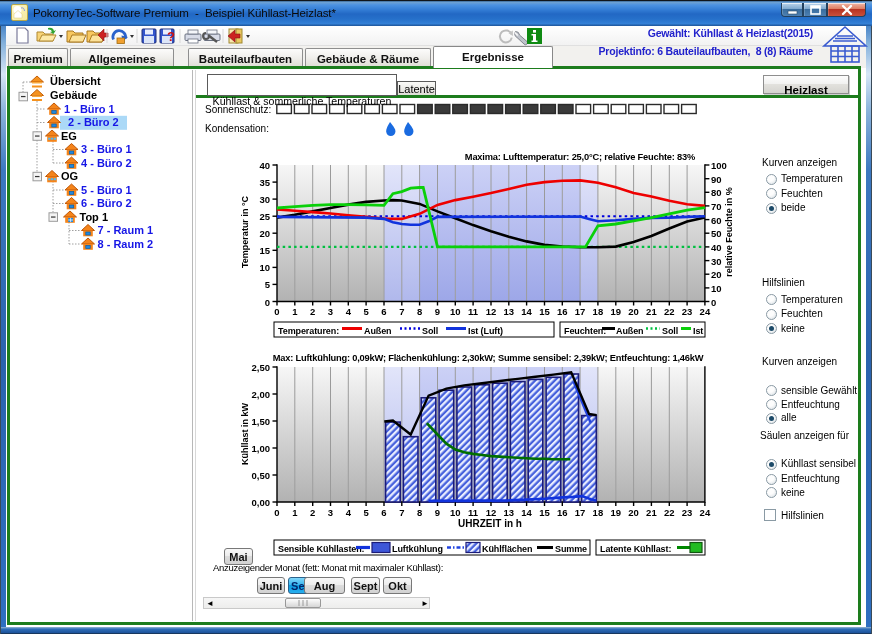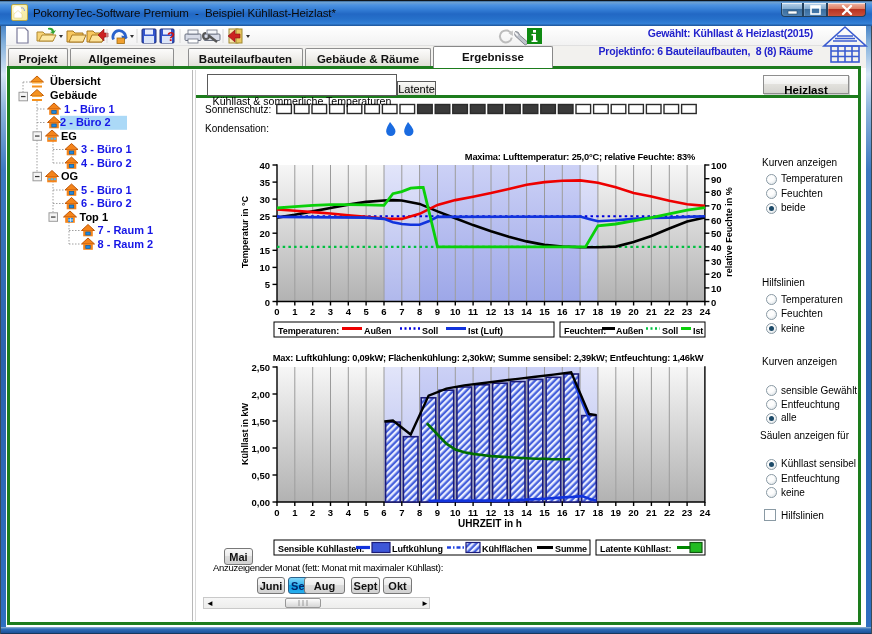--- a/index.html
+++ b/index.html
@@ -126,21 +126,21 @@
 <path d="M16.8 6.5 l3 3" stroke="#f6f6f6" stroke-width="1.6"></path>
 </g>
 <rect x="527" y="2" width="15" height="16" fill="#0e8a12"></rect>
 <rect x="533" y="8" width="3" height="8" fill="#fff"></rect>
 <rect x="533" y="4" width="3" height="2.6" fill="#fff"></rect>
 <rect x="531.5" y="14.5" width="6" height="1.5" fill="#fff"></rect>
 <rect x="531.5" y="8" width="4.5" height="1.5" fill="#fff"></rect>
 </svg>
 
 <div class="abs" id="tabrow"></div>
-<div class="abs tab" style="left:8px;width:60px">Projekt</div>
+<div class="abs tab" style="left:8px;width:60px">Premium</div>
 <div class="abs tab" style="left:70px;width:104px">Allgemeines</div>
 <div class="abs tab" style="left:188px;width:115px">Bauteilaufbauten</div>
 <div class="abs tab" style="left:305px;width:126px">Gebäude &amp; Räume</div>
 <div class="abs tab tabsel" style="left:433px;width:120px">Ergebnisse</div>
 
 <div class="abs bluehdr" style="left:433px;top:27px">Gewählt: Kühllast &amp; Heizlast(2015)</div>
 <div class="abs bluehdr" style="left:433px;top:45px">Projektinfo: 6 Bauteilaufbauten,&nbsp; 8 (8) Räume</div>
 
 <svg class="abs" style="left:820px;top:25px" width="50" height="40" viewBox="0 0 50 40">
 <g stroke="#3a5bd0" stroke-width="1.6" fill="none">
@@ -219,21 +219,21 @@
 <use href="#hR" x="64.5" y="183.5"></use>
 <use href="#hR" x="64.5" y="197"></use>
 <use href="#hT" x="63" y="210.5"></use>
 <use href="#exp" x="49" y="212.8"></use>
 <use href="#hR" x="81" y="224"></use>
 <use href="#hR" x="81" y="237.5"></use>
 </svg>
 <div class="abs trow" style="left:50px;top:75px">Übersicht</div>
 <div class="abs trow" style="left:50px;top:89px">Gebäude</div>
 <div class="abs trow tblue" style="left:64px;top:102.5px">1 - Büro 1</div>
-<div class="abs trow tblue" style="left:60px;top:116px">2 - Büro 2</div>
+<div class="abs trow tblue" style="left:68px;top:116px">2 - Büro 2</div>
 <div class="abs trow" style="left:61px;top:129.5px">EG</div>
 <div class="abs trow tblue" style="left:81px;top:143px">3 - Büro 1</div>
 <div class="abs trow tblue" style="left:81px;top:156.5px">4 - Büro 2</div>
 <div class="abs trow" style="left:61px;top:170px">OG</div>
 <div class="abs trow tblue" style="left:81px;top:183.5px">5 - Büro 1</div>
 <div class="abs trow tblue" style="left:81px;top:197px">6 - Büro 2</div>
 <div class="abs trow" style="left:79.5px;top:210.5px">Top 1</div>
 <div class="abs trow tblue" style="left:97.5px;top:224px">7 - Raum 1</div>
 <div class="abs trow tblue" style="left:97.5px;top:237.5px">8 - Raum 2</div>
 

